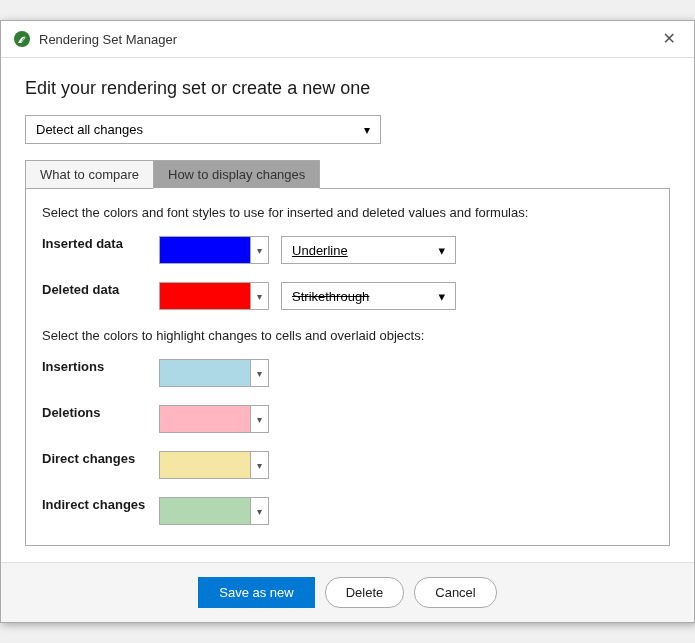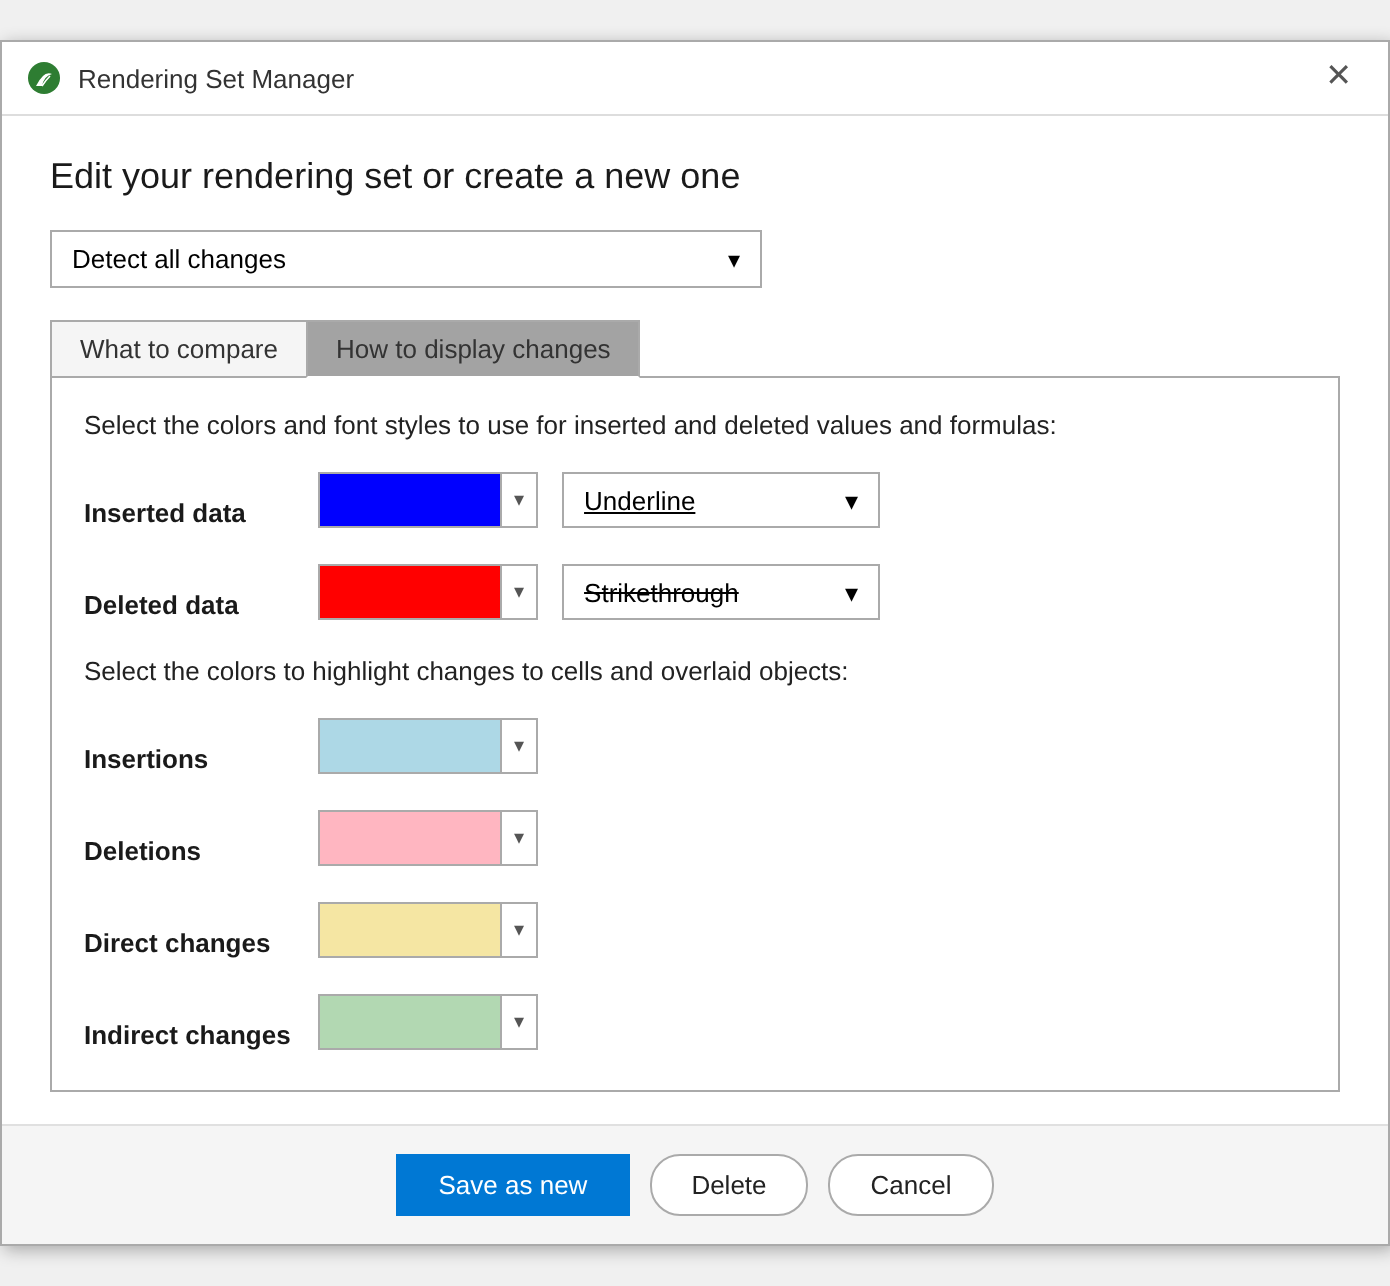--- a/index.html
+++ b/index.html
@@ -98,21 +98,21 @@
       background: #fff;
       margin-top: -1px;
     }
     .section-desc {
       font-size: 13px;
       color: #222;
       margin-bottom: 16px;
     }
     .field-row {
       display: flex;
-      align-items: flex-end;
+      align-items: flex-start;
       margin-bottom: 18px;
       gap: 12px;
     }
     .field-label {
       font-size: 13px;
       font-weight: 600;
       width: 105px;
       color: #1a1a1a;
     }
     .color-dropdown {
@@ -137,21 +137,21 @@
       font-size: 10px;
       color: #555;
     }
     .style-dropdown {
       display: flex;
       align-items: center;
       justify-content: space-between;
       border: 1px solid #aaa;
       background: #fff;
       padding: 4px 10px;
-      width: 159px;
+      width: 175px;
       height: 28px;
       cursor: pointer;
       font-size: 13px;
     }
     .strikethrough {
       text-decoration: line-through;
     }
     .section-desc2 {
       font-size: 13px;
       color: #222;

